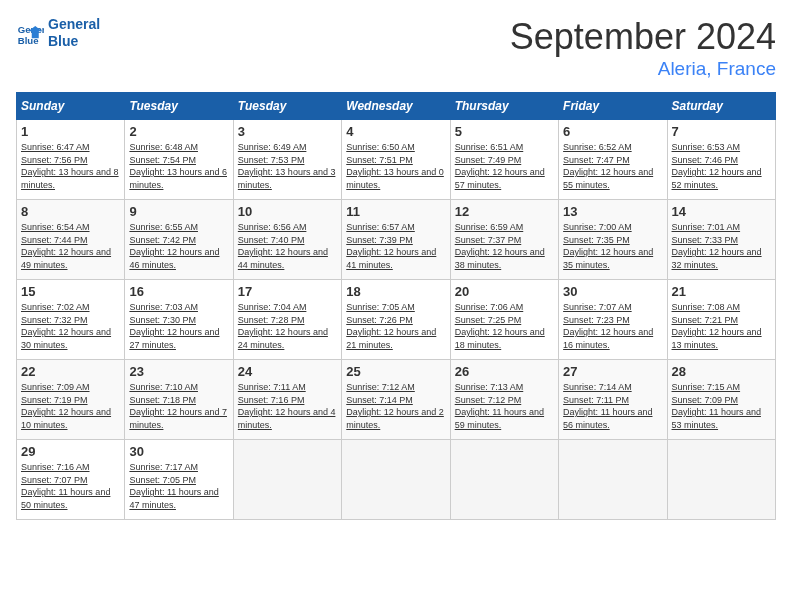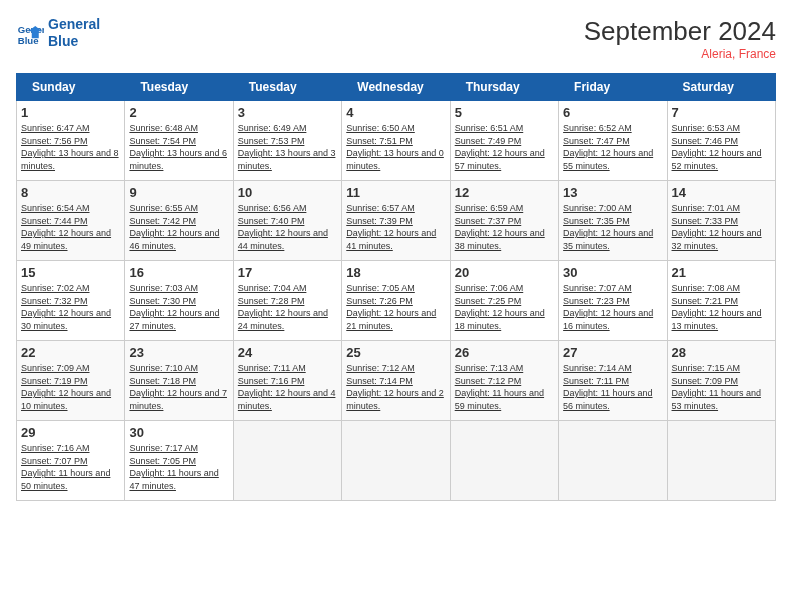--- a/index.html
+++ b/index.html
@@ -22,41 +22,42 @@
       gap: 4px;
     }
     .logo-icon {
       width: 28px;
       height: 28px;
     }
     .title-block {
       text-align: right;
     }
     .month-title {
-      font-size: 26px;
+      font-size: 36px;
       font-weight: normal;
       color: #333;
     }
     .location {
-      font-size: 12px;
-      color: #ef4444;
+      font-size: 19px;
+      color: #3b82f6;
     }
     table {
       width: 100%;
       border-collapse: collapse;
       table-layout: fixed;
     }
     th {
       background: #1a5fa8;
       color: #fff;
       font-size: 12px;
       font-weight: bold;
-      padding: 6px 15px;
+      padding: 6px 4px;
       text-align: left;
       border: 1px solid #1a5fa8;
+      font-style: italic;
     }
     td {
       border: 1px solid #ccc;
       vertical-align: top;
       padding: 4px 4px;
       font-size: 9.5px;
       color: #333;
       height: 80px;
       background: #fff;
     }

